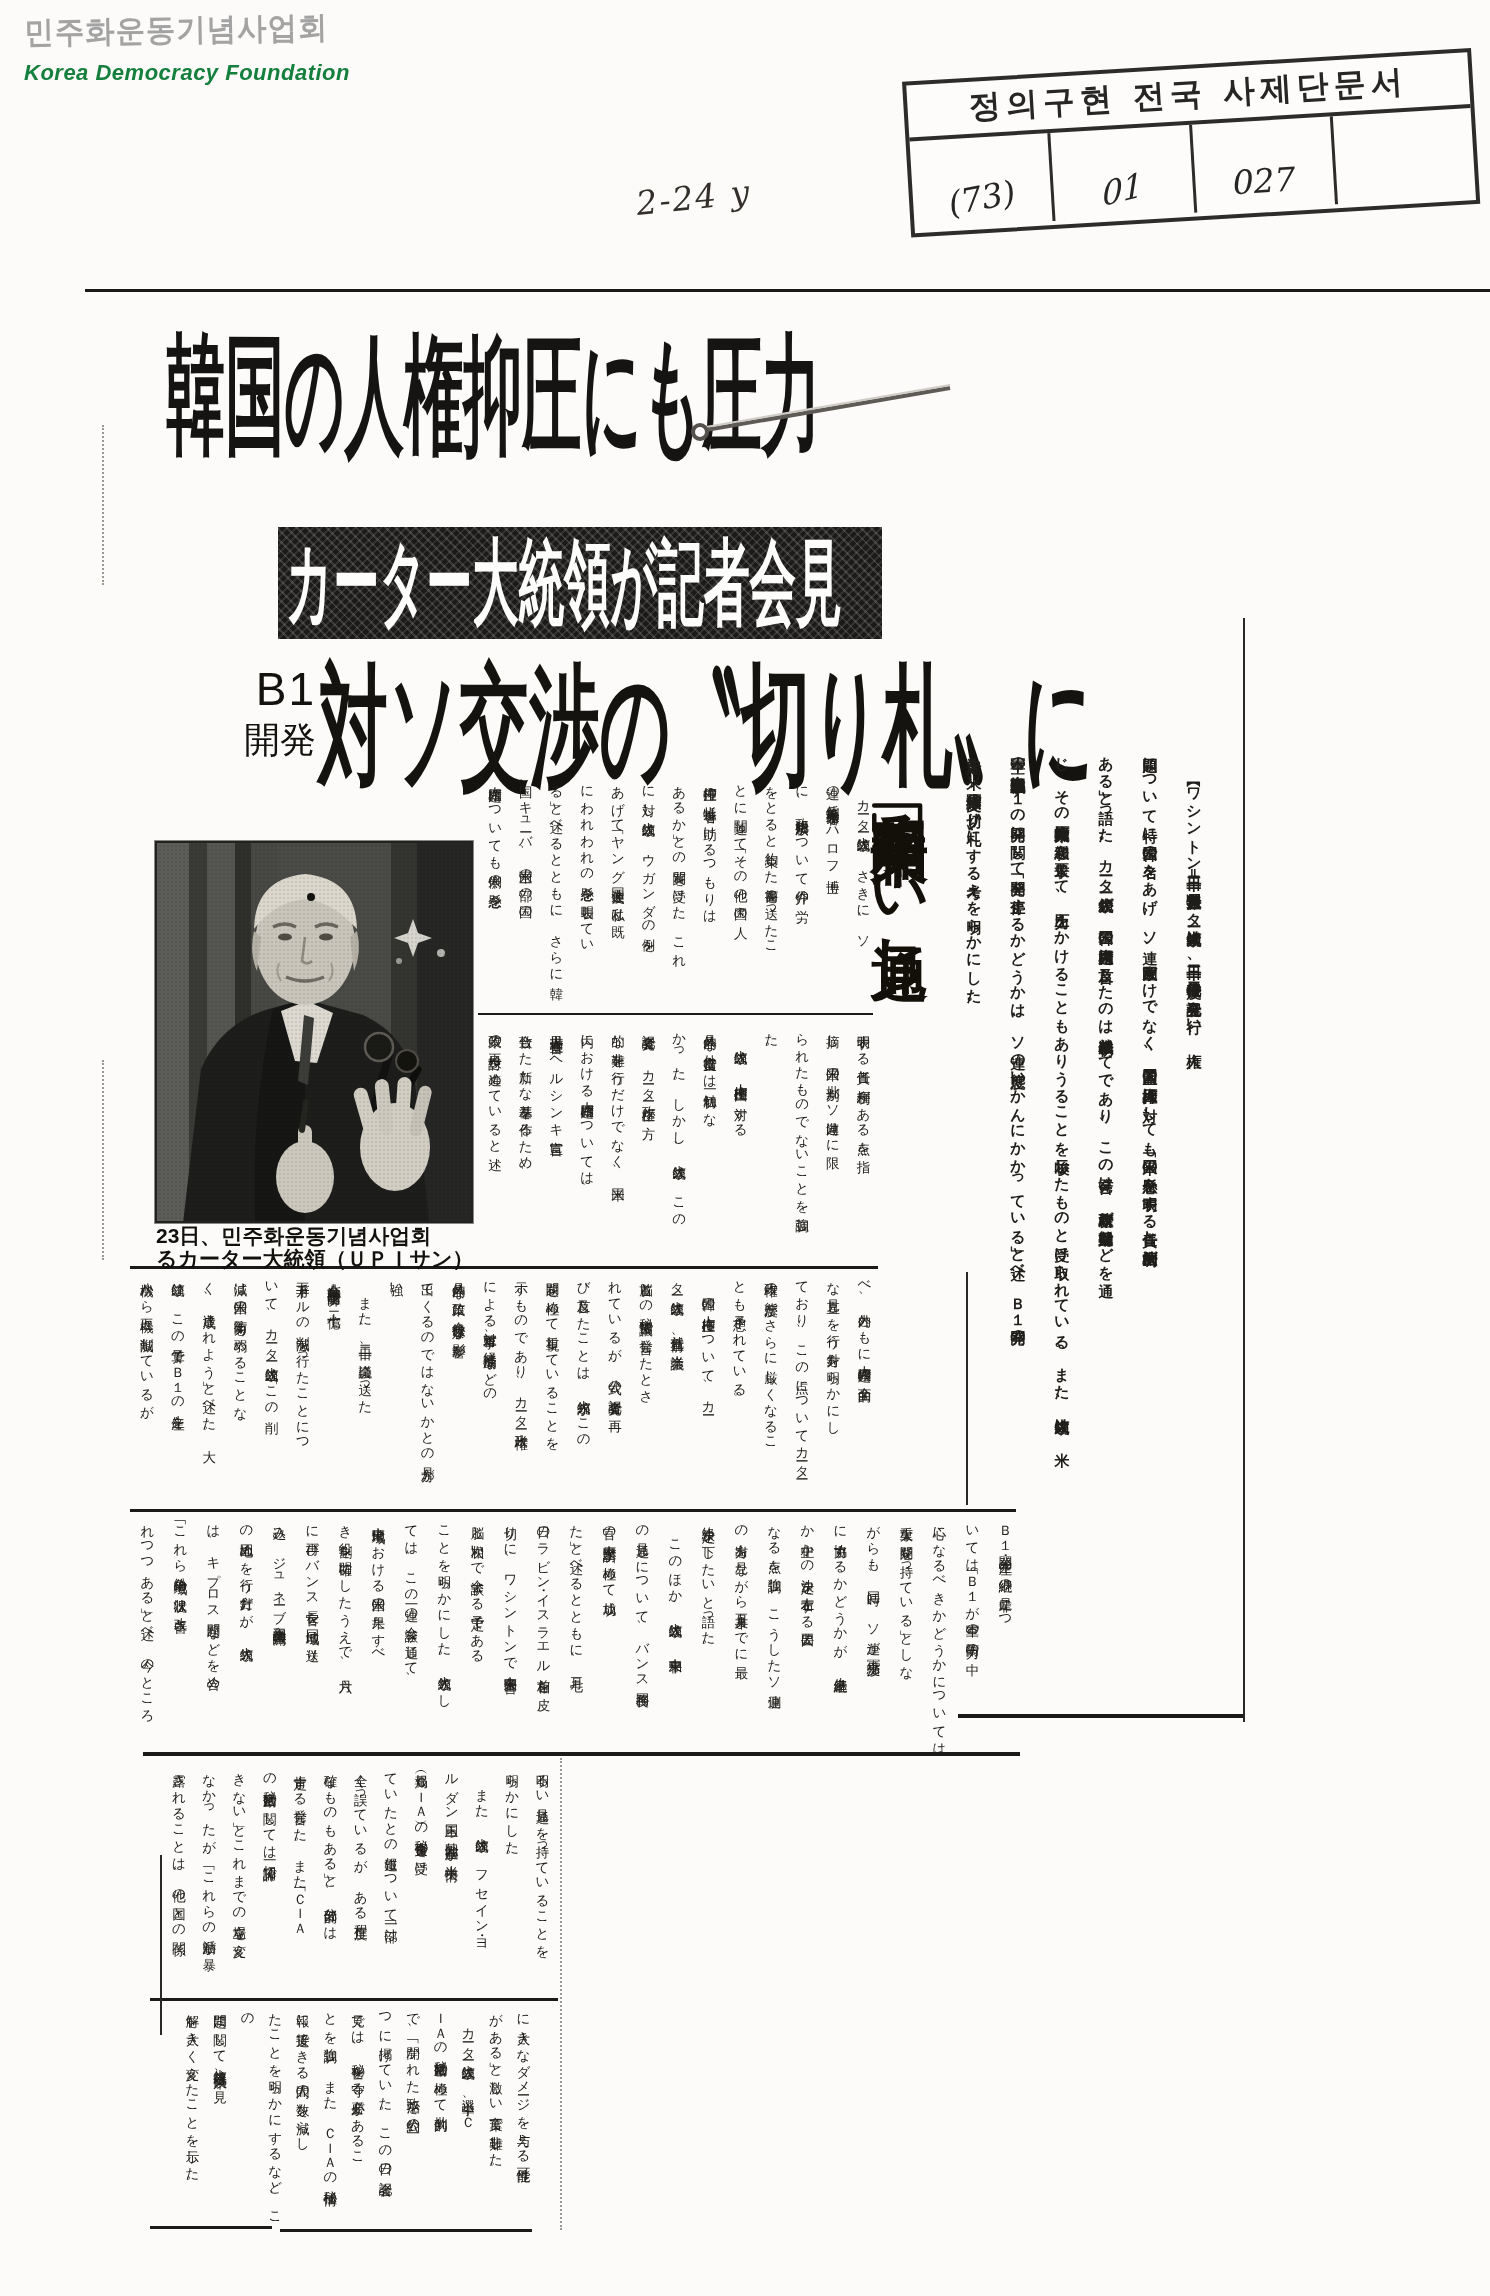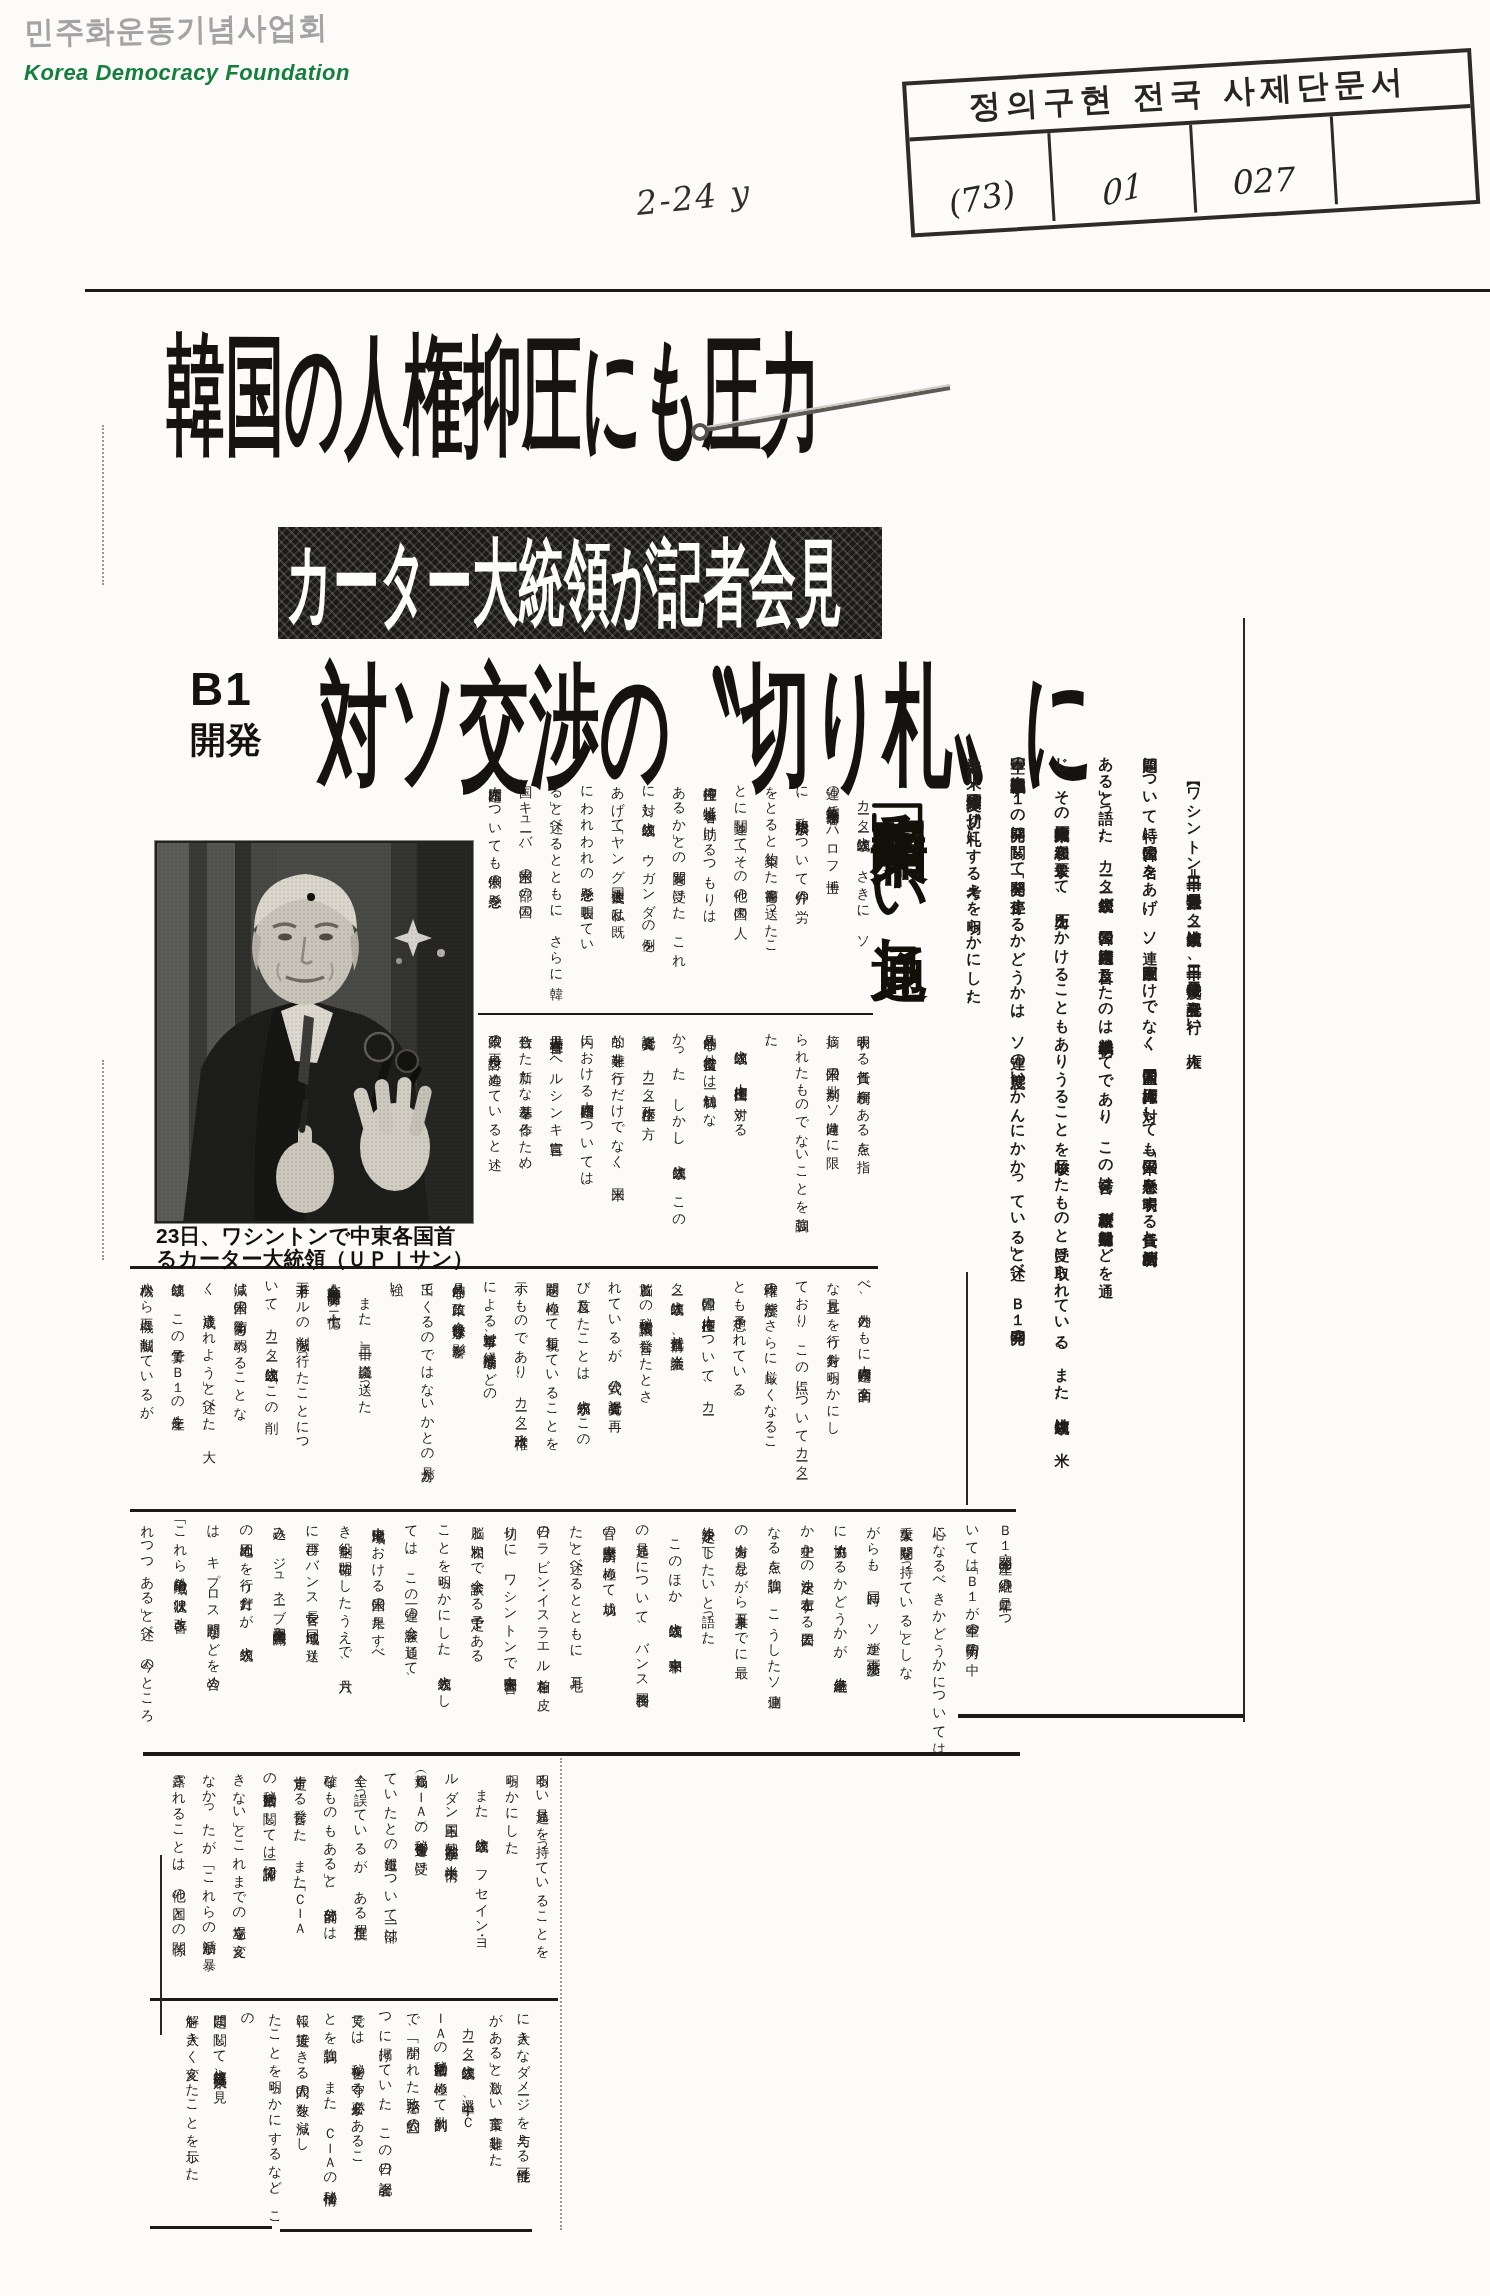--- a/index.html
+++ b/index.html
@@ -31,22 +31,22 @@
            font-weight:bold;font-size:130px;line-height:1;white-space:nowrap;letter-spacing:0;
            transform:scale(.455,1.0);transform-origin:0 0;color:#161412;}
   #h2-banner{position:absolute;left:278px;top:527px;width:604px;height:112px;background:#1b1a18;
              overflow:hidden;display:flex;align-items:center;}
   #h2-banner::before{content:"";position:absolute;inset:0;
       background:repeating-linear-gradient(45deg,rgba(255,255,255,.14) 0 2px,transparent 2px 7px),
                  repeating-linear-gradient(-45deg,rgba(255,255,255,.10) 0 2px,transparent 2px 6px);}
   #h2-text{position:relative;font-family:"Liberation Sans","DejaVu Sans",sans-serif;font-weight:bold;
            font-size:94px;line-height:1;color:#fdfdfb;white-space:nowrap;transform:scale(.49,1);
            transform-origin:0 50%;margin-left:8px;}
-  #h3-b1{position:absolute;left:190px;top:664px;width:126px;text-align:left;
-         font-family:"Liberation Sans","DejaVu Sans",sans-serif;font-weight:bold;color:#14120f;}
+  #h3-b1{position:absolute;left:190px;top:664px;width:126px;text-align:right;
+         font-family:"Liberation Sans","DejaVu Sans",sans-serif;font-weight:normal;color:#14120f;}
   #h3-b1 .b1{font-size:46px;line-height:50px;letter-spacing:2px;}
   #h3-b1 .kaihatsu{font-size:36px;line-height:52px;letter-spacing:0;}
   #h3-serif{position:absolute;left:318px;top:660px;font-family:"DejaVu Serif","Liberation Serif",serif;
             font-weight:bold;font-size:132px;line-height:1;white-space:nowrap;color:#151310;
             transform:scale(.53,1);transform-origin:0 0;}
   
   .vtext{position:absolute;writing-mode:vertical-rl;white-space:pre-line;color:#201e1b;
          font-family:"Liberation Serif","DejaVu Serif",serif;}
   #lede{left:950px;top:746px;height:920px;width:266px;font-size:15px;letter-spacing:.35px;
         line-height:44px;font-weight:600;}
@@ -200,21 +200,21 @@
       <g>
         <ellipse cx="150" cy="336" rx="29" ry="36" fill="#ccc8be"></ellipse>
         <rect x="143" y="284" width="14" height="56" rx="7" fill="#ccc8be"></rect>
         <rect x="146" y="258" width="6" height="34" rx="3" fill="#242420" transform="rotate(8 149 275)"></rect>
       </g>
       <rect width="318" height="382" fill="url(#ht)"></rect>
       <rect x="1" y="1" width="316" height="380" fill="none" stroke="#222" stroke-width="2"></rect>
     </svg>
   </div>
 
-  <div id="caption">23日、ワシントンで中東各国首
+  <div id="caption">23日、민주화운동기념사업회
 るカーター大統領（ＵＰＩサン）</div>
 
   <div id="t1" class="vtext tier">　カーター大統領は、さきに、ソ
 連の反体制派指導者サハロフ博士
 に、政治犯釈放について仲介の労
 をとると約束した書簡を送ったこ
 とに関連して「その他の国々の人
 権抑圧の犠牲者を助けるつもりは
 あるか」との質問を受けた。これ
 に対し大統領は、ウガンダの例を

